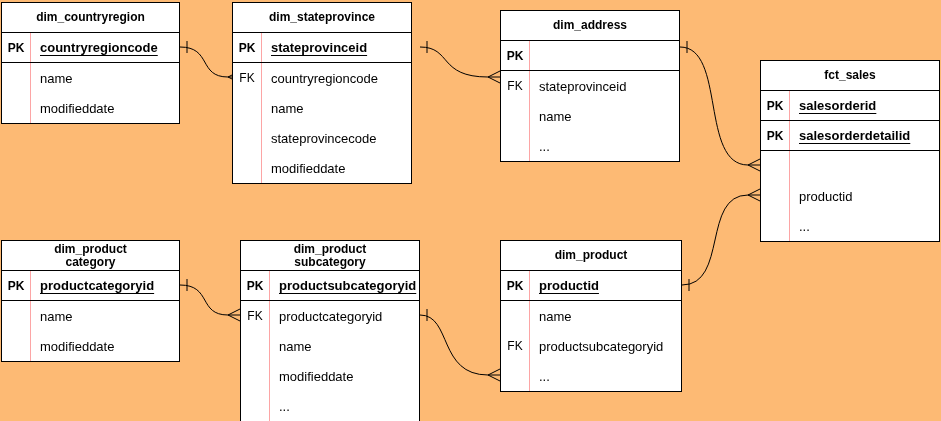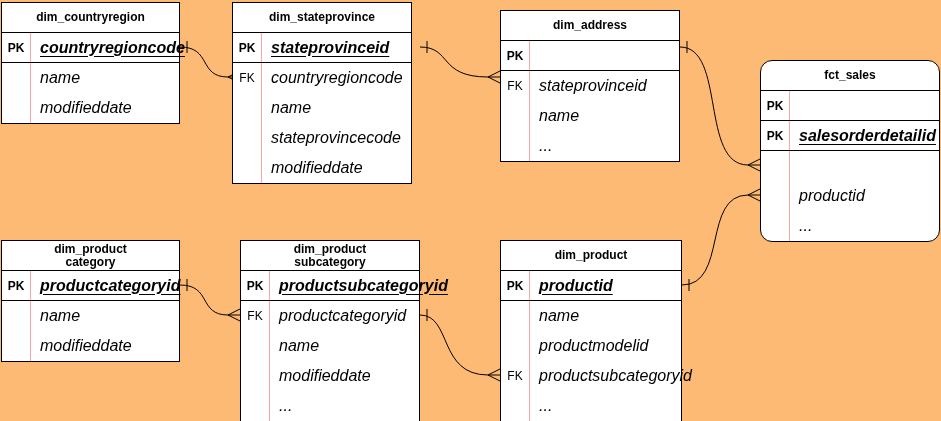--- a/index.html
+++ b/index.html
@@ -50,22 +50,21 @@
     align-items: center;
     justify-content: center;
     font-size: 12px;
   }
   .keyrow .keycell { font-weight: bold; }
   .fieldcell {
     flex: 1;
     display: flex;
     align-items: center;
     padding-left: 9px;
-    font-size: 16px;
-    font-style: italic;
+    font-size: 13px;
   }
   .fieldcell.pk {
     font-weight: bold;
     text-decoration: underline;
     text-underline-offset: 3px;
   }
 </style>
 </head>
 <body>
 
@@ -180,24 +179,25 @@
     <div class="row">
       <div class="keycell"></div>
       <div class="fieldcell">name</div>
     </div>
     <div class="row">
       <div class="keycell"></div>
       <div class="fieldcell">...</div>
     </div>
   </div>
 
-  <div class="tbl" style="left:760px;top:60px;width:180px;border-radius:12px;">
+  <div class="tbl" style="left:760px;top:60px;width:180px;">
     <div class="tbl-title">fct_sales</div>
     <div class="row keyrow">
       <div class="keycell">PK</div>
+      <div class="fieldcell pk">salesorderid</div>
     </div>
     <div class="row keyrow">
       <div class="keycell">PK</div>
       <div class="fieldcell pk">salesorderdetailid</div>
     </div>
     <div class="row">
       <div class="keycell"></div>
     </div>
     <div class="row">
       <div class="keycell"></div>
@@ -255,24 +255,20 @@
     <div class="tbl-title">dim_product</div>
     <div class="row keyrow">
       <div class="keycell">PK</div>
       <div class="fieldcell pk">productid</div>
     </div>
     <div class="row">
       <div class="keycell"></div>
       <div class="fieldcell">name</div>
     </div>
     <div class="row">
-      <div class="keycell"></div>
-      <div class="fieldcell">productmodelid</div>
-    </div>
-    <div class="row">
       <div class="keycell">FK</div>
       <div class="fieldcell">productsubcategoryid</div>
     </div>
     <div class="row">
       <div class="keycell"></div>
       <div class="fieldcell">...</div>
     </div>
   </div>
 
 </div>

